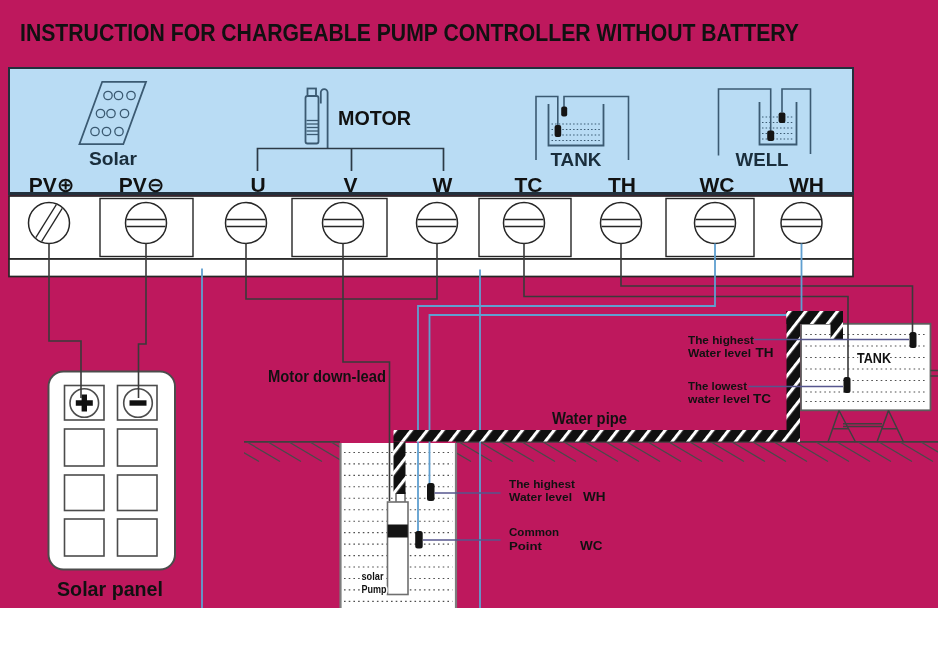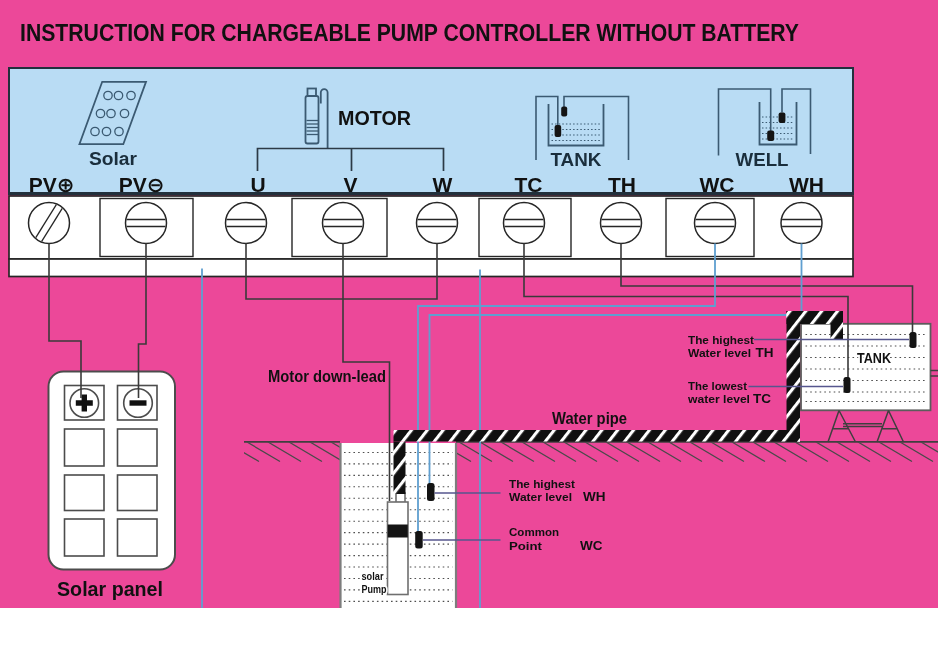--- a/index.html
+++ b/index.html
@@ -1,16 +1,16 @@
 <!DOCTYPE html>
 <html style="--panel-fill: #b9dcf4; --ink: #111111; --wire-black: #3a3a3a; --wire-blue: #5f9fd0; --pointer-navy: #56568e; --icon-stroke: #3b5a72; --gray-border: #6e6e6e;"><head>
 <meta charset="utf-8">
 <style>
   html,body{margin:0;padding:0;background:#fff;}
-  .stage{position:relative;width:938px;height:608px;background:#ec4899;overflow:hidden;
+  .stage{position:relative;width:938px;height:608px;background:#be185d;overflow:hidden;
          font-family:"Liberation Sans","DejaVu Sans",sans-serif;}
   svg{display:block;}
   text{fill:var(--ink);font-family:"Liberation Sans","DejaVu Sans",sans-serif;}
   .title-t{font-size:23px;font-weight:bold;}
   .lbl-term{font-size:21px;font-weight:bold;}
   .lbl-ico{font-size:18px;font-weight:bold;fill:#1a2e3c;}
   .lbl-motor{font-size:19.5px;font-weight:bold;}
   .lbl-tank{font-size:15px;font-weight:bold;}
   .lbl-big{font-size:20px;font-weight:bold;}
   .lbl-mid{font-size:16px;font-weight:bold;}

